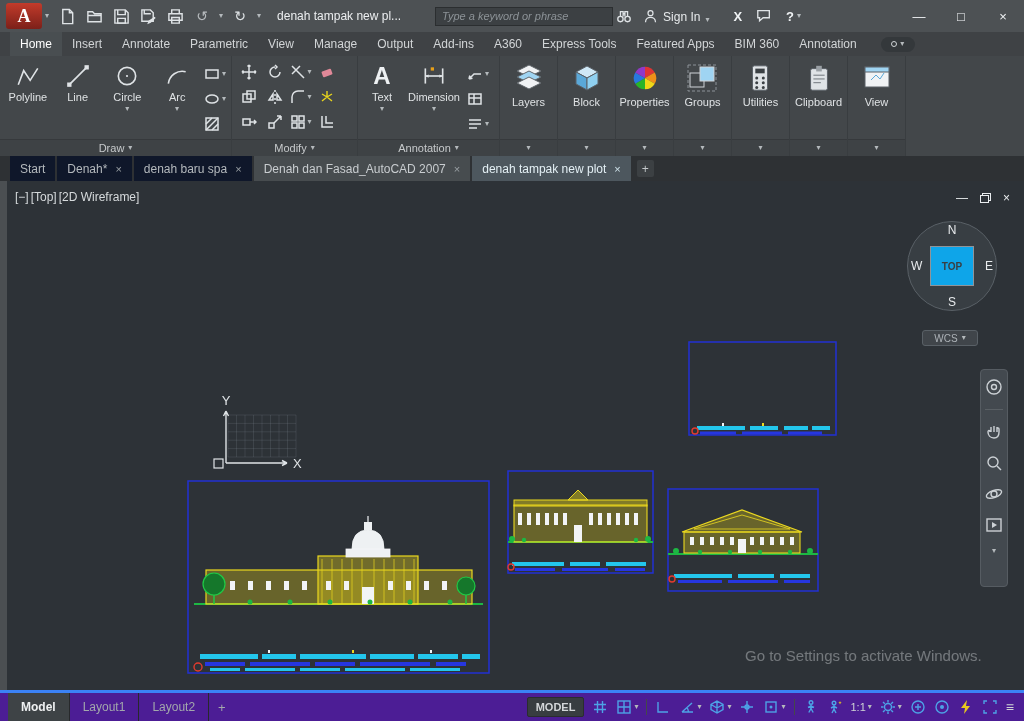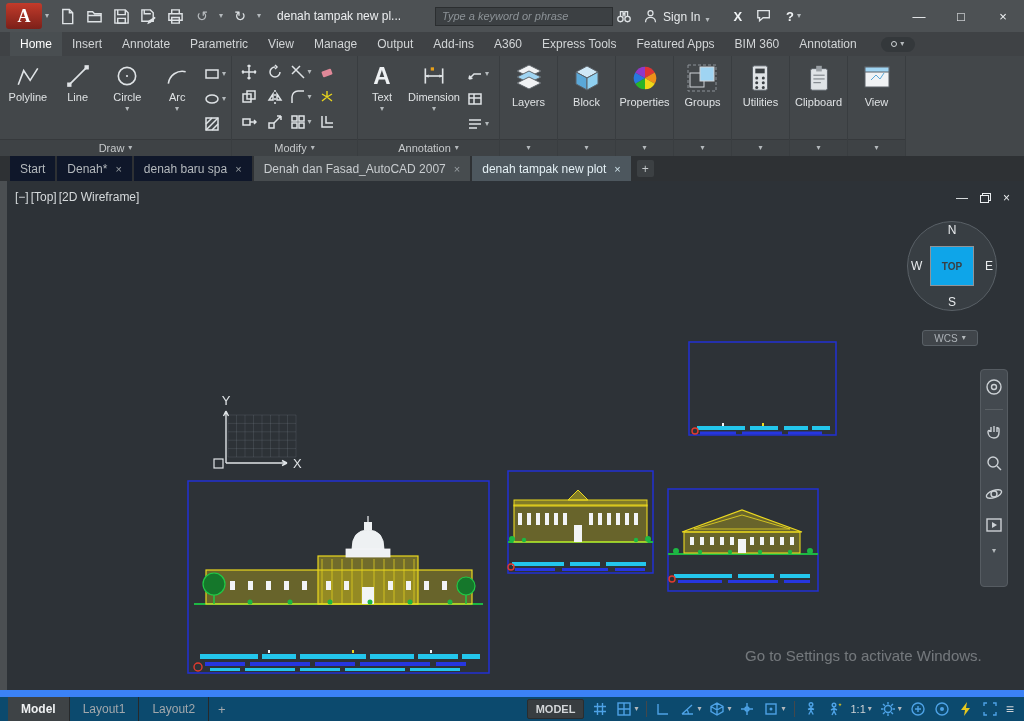--- a/index.html
+++ b/index.html
@@ -82,21 +82,21 @@
 
   .navbar { position:absolute; right:16px; top:188px; width:28px; height:218px; background:rgba(72,78,84,.85); border:1px solid #565c62; border-radius:4px; display:flex; flex-direction:column; align-items:center; padding:8px 0 6px; gap:13px; z-index:2; }
   .navbar .sep { width:18px; height:1px; background:#5a6065; }
   .navbar svg { stroke:#ccd1d5; fill:none; stroke-width:1.4; }
 
   .watermark { position:absolute; left:738px; top:459px; z-index:2; }
   .watermark .l1 { font-size:24px; color:rgba(240,244,247,.42); }
   .watermark .l2 { font-size:15px; color:rgba(240,244,247,.36); margin-top:7px; }
 
   
-  .bottombar { flex:0 0 31px; background:#0c4a6e; border-top:7px solid #3b82f6; display:flex; align-items:stretch; }
+  .bottombar { flex:0 0 31px; background:#4c1d95; border-top:3px solid #3b82f6; display:flex; align-items:stretch; }
   .ltabs { display:flex; align-items:stretch; padding-left:8px; }
   .ltab { display:flex; align-items:center; padding:0 13px; font-size:12px; color:#a3a8ac; border-right:1px solid #27292b; }
   .ltab.active { background:#3e4346; color:#eff1f2; font-weight:bold; }
   .ltab-plus { display:flex; align-items:center; padding:0 9px; color:#a3a8ac; font-size:13px; }
   .status { margin-left:auto; display:flex; align-items:center; gap:8px; padding-right:10px; }
   .model-btn { font-size:11px; font-weight:bold; color:#d3d6d8; background:#383d40; border:1px solid #2a2d2f; border-radius:2px; padding:3px 8px; }
   .sitem { display:flex; align-items:center; gap:2px; }
   .sdiv { width:1px; height:16px; background:#44484b; }
   .scale-lbl { font-size:11px; color:#cfd3d5; }
   .ham { font-size:14px; color:#cfd3d5; }

